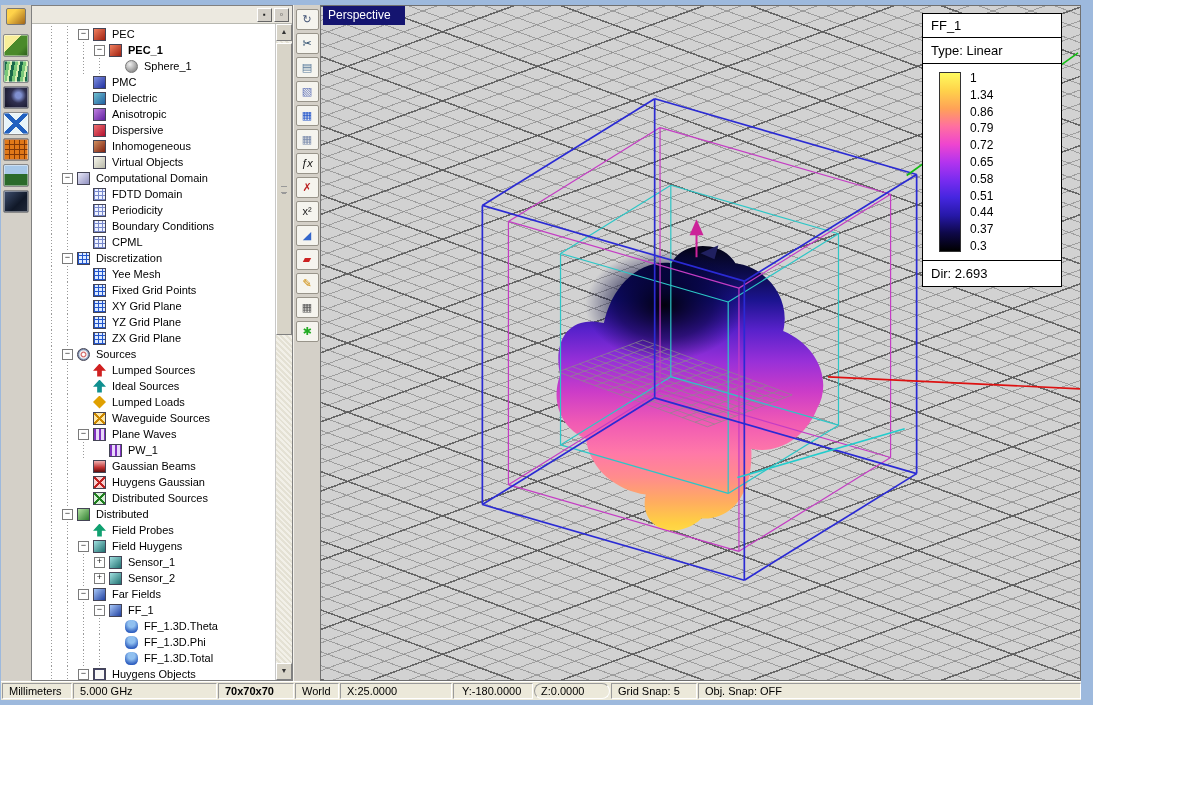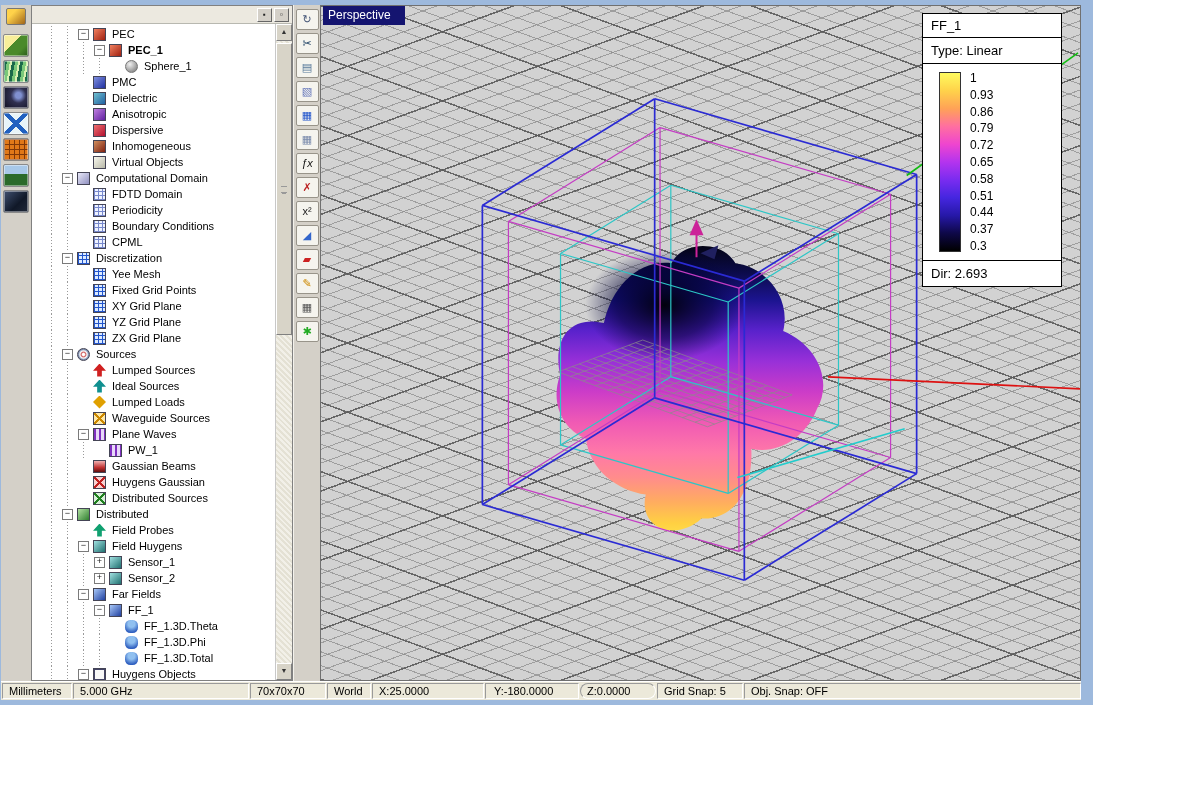--- a/index.html
+++ b/index.html
@@ -571,42 +571,42 @@
           </g>
         </svg>
 
         <div class="legend">
           <div class="legend-title">FF_1</div>
           <div class="legend-type">Type: Linear</div>
           <div class="legend-bar-row">
             <div class="colorbar" id="colorbar" style="background: linear-gradient(rgb(255, 251, 94), rgb(255, 210, 74), rgb(255, 162, 87), rgb(255, 111, 160), rgb(239, 69, 207), rgb(180, 52, 238), rgb(122, 44, 240), rgb(69, 38, 224), rgb(38, 24, 168), rgb(14, 8, 72), rgb(0, 0, 0));"></div>
             <div class="ticks" id="legendTicks">
                 <span>1</span>
-                <span>0.93</span>
+                <span>1.34</span>
                 <span>0.86</span>
                 <span>0.79</span>
                 <span>0.72</span>
                 <span>0.65</span>
                 <span>0.58</span>
                 <span>0.51</span>
                 <span>0.44</span>
                 <span>0.37</span>
                 <span>0.3</span>
               </div>
           </div>
           <div class="legend-dir">Dir: 2.693</div>
         </div>
       </div>
 
     </div>
     <div class="status-bar" id="statusBar">
         <div class="seg" style="width: 70px;">Millimeters</div>
-        <div class="seg" style="width: 176px; text-align: center;">5.000 GHz</div>
-        <div class="seg" style="width: 76px;">70x70x70</div>
+        <div class="seg" style="width: 144px; text-align: center;">5.000 GHz</div>
+        <div class="seg" style="width: 76px; font-weight: bold;">70x70x70</div>
         <div class="seg" style="width: 44px;">World</div>
         <div class="seg" style="width: 112px;">X:25.0000</div>
-        <div class="seg" style="width: 94px; padding-left: 8px;">Y:-180.0000</div>
+        <div class="seg" style="width: 80px; padding-left: 8px;">Y:-180.0000</div>
         <div class="seg" style="width: 76px; border-radius: 8px;">Z:0.0000</div>
         <div class="seg" style="width: 86px;">Grid Snap: 5</div>
         <div class="seg" style="flex: 1 1 0%;">Obj. Snap: OFF</div>
       </div>
   </div>
 </div>
 
 </body></html>

